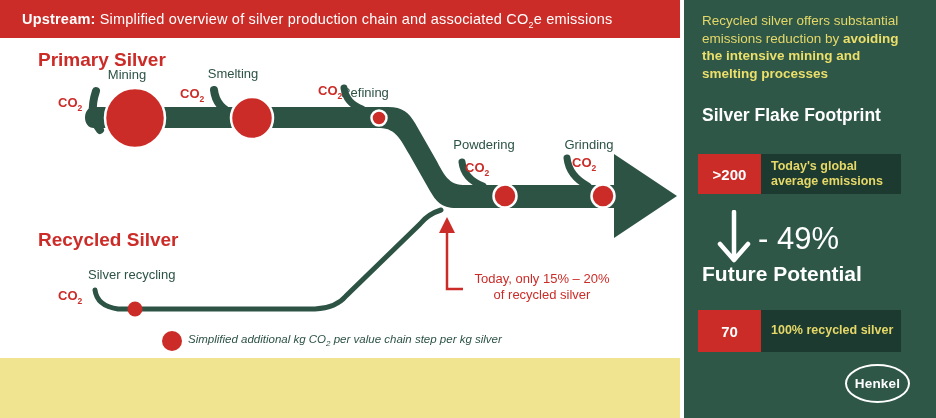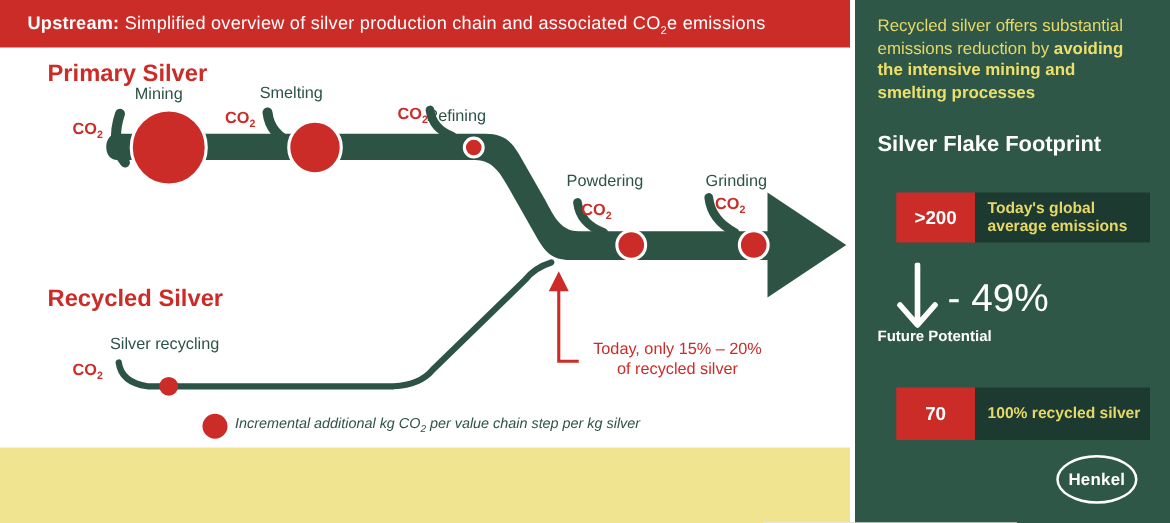--- a/index.html
+++ b/index.html
@@ -28,30 +28,30 @@
     font-style:italic;font-size:11.5px;white-space:nowrap;}
   .legend-text sub{font-size:8px;line-height:0;}
   .yellow-strip{position:absolute;left:0;top:358px;width:680px;height:60px;background:var(--yellow-strip);}
 
   
   .panel{position:absolute;left:684px;top:0;width:252px;height:418px;background:var(--panel-green);color:#fff;}
   .panel-paragraph{position:absolute;left:18px;top:12px;width:214px;font-size:13.5px;
     line-height:17.5px;color:var(--yellow-text);}
   .panel-paragraph .bold{font-weight:700;color:#ecdf6a;}
   .panel-heading{position:absolute;left:18px;top:105px;font-size:17.5px;font-weight:700;color:#fff;}
-  .stat-row{position:absolute;left:33px;display:flex;}
+  .stat-row{position:absolute;left:14px;display:flex;}
   .stat-row.today{top:154px;height:40px;}
   .stat-row.future{top:310px;height:42px;}
   .stat-value{width:63px;background:var(--red);color:#fff;font-weight:700;font-size:15px;
     display:flex;align-items:center;justify-content:center;}
   .stat-label{width:140px;background:var(--dark-box);color:var(--yellow-text);font-weight:700;
     font-size:12.5px;line-height:15.5px;display:flex;align-items:center;padding-left:10px;}
   .down-arrow{position:absolute;left:28px;top:210px;}
   .pct{position:absolute;left:74px;top:221px;font-size:31px;color:#fff;}
-  .future-label{position:absolute;left:18px;top:262px;font-size:12px;font-weight:700;color:#fff;}
+  .future-label{position:absolute;left:18px;top:262px;font-size:21px;font-weight:700;color:#fff;}
   .logo{position:absolute;left:161px;top:364px;width:65px;height:39px;border:2.5px solid #fff;
     border-radius:50%;display:flex;align-items:center;justify-content:center;
     font-weight:700;font-size:13.5px;color:#fff;letter-spacing:.2px;}
 </style>
 </head>
 <body>
 
 <div class="stage" data-name="infographic">
 
   <div class="left-section" data-name="upstream-section">
@@ -104,21 +104,21 @@
     <div class="co2" style="left:318px;top:83px;" data-name="co2-label-refining"><span>CO</span><sub>2</sub></div>
     <div class="co2" style="left:465px;top:160px;" data-name="co2-label-powdering"><span>CO</span><sub>2</sub></div>
     <div class="co2" style="left:572px;top:155px;" data-name="co2-label-grinding"><span>CO</span><sub>2</sub></div>
     <div class="co2" style="left:58px;top:288px;" data-name="co2-label-recycling"><span>CO</span><sub>2</sub></div>
 
     <div class="annotation" data-name="recycled-share-annotation">
       <div data-name="annotation-line1">Today, only 15% – 20%</div>
       <div data-name="annotation-line2">of recycled silver</div>
     </div>
 
-    <div class="legend-text" data-name="legend-text"><span>Incremental additional kg CO</span><sub>2</sub><span> per value chain step per kg silver</span></div>
+    <div class="legend-text" data-name="legend-text"><span>Simplified additional kg CO</span><sub>2</sub><span> per value chain step per kg silver</span></div>
 
     <div class="yellow-strip" data-name="bottom-accent-strip"></div>
   </div>
 
   <div class="panel" data-name="silver-flake-panel">
 
     <div class="panel-paragraph" data-name="panel-intro"><span>Recycled silver offers substantial emissions reduction by </span><span class="bold">avoiding the intensive mining and smelting processes</span></div>
 
     <div class="panel-heading" data-name="panel-heading">Silver Flake Footprint</div>
 

